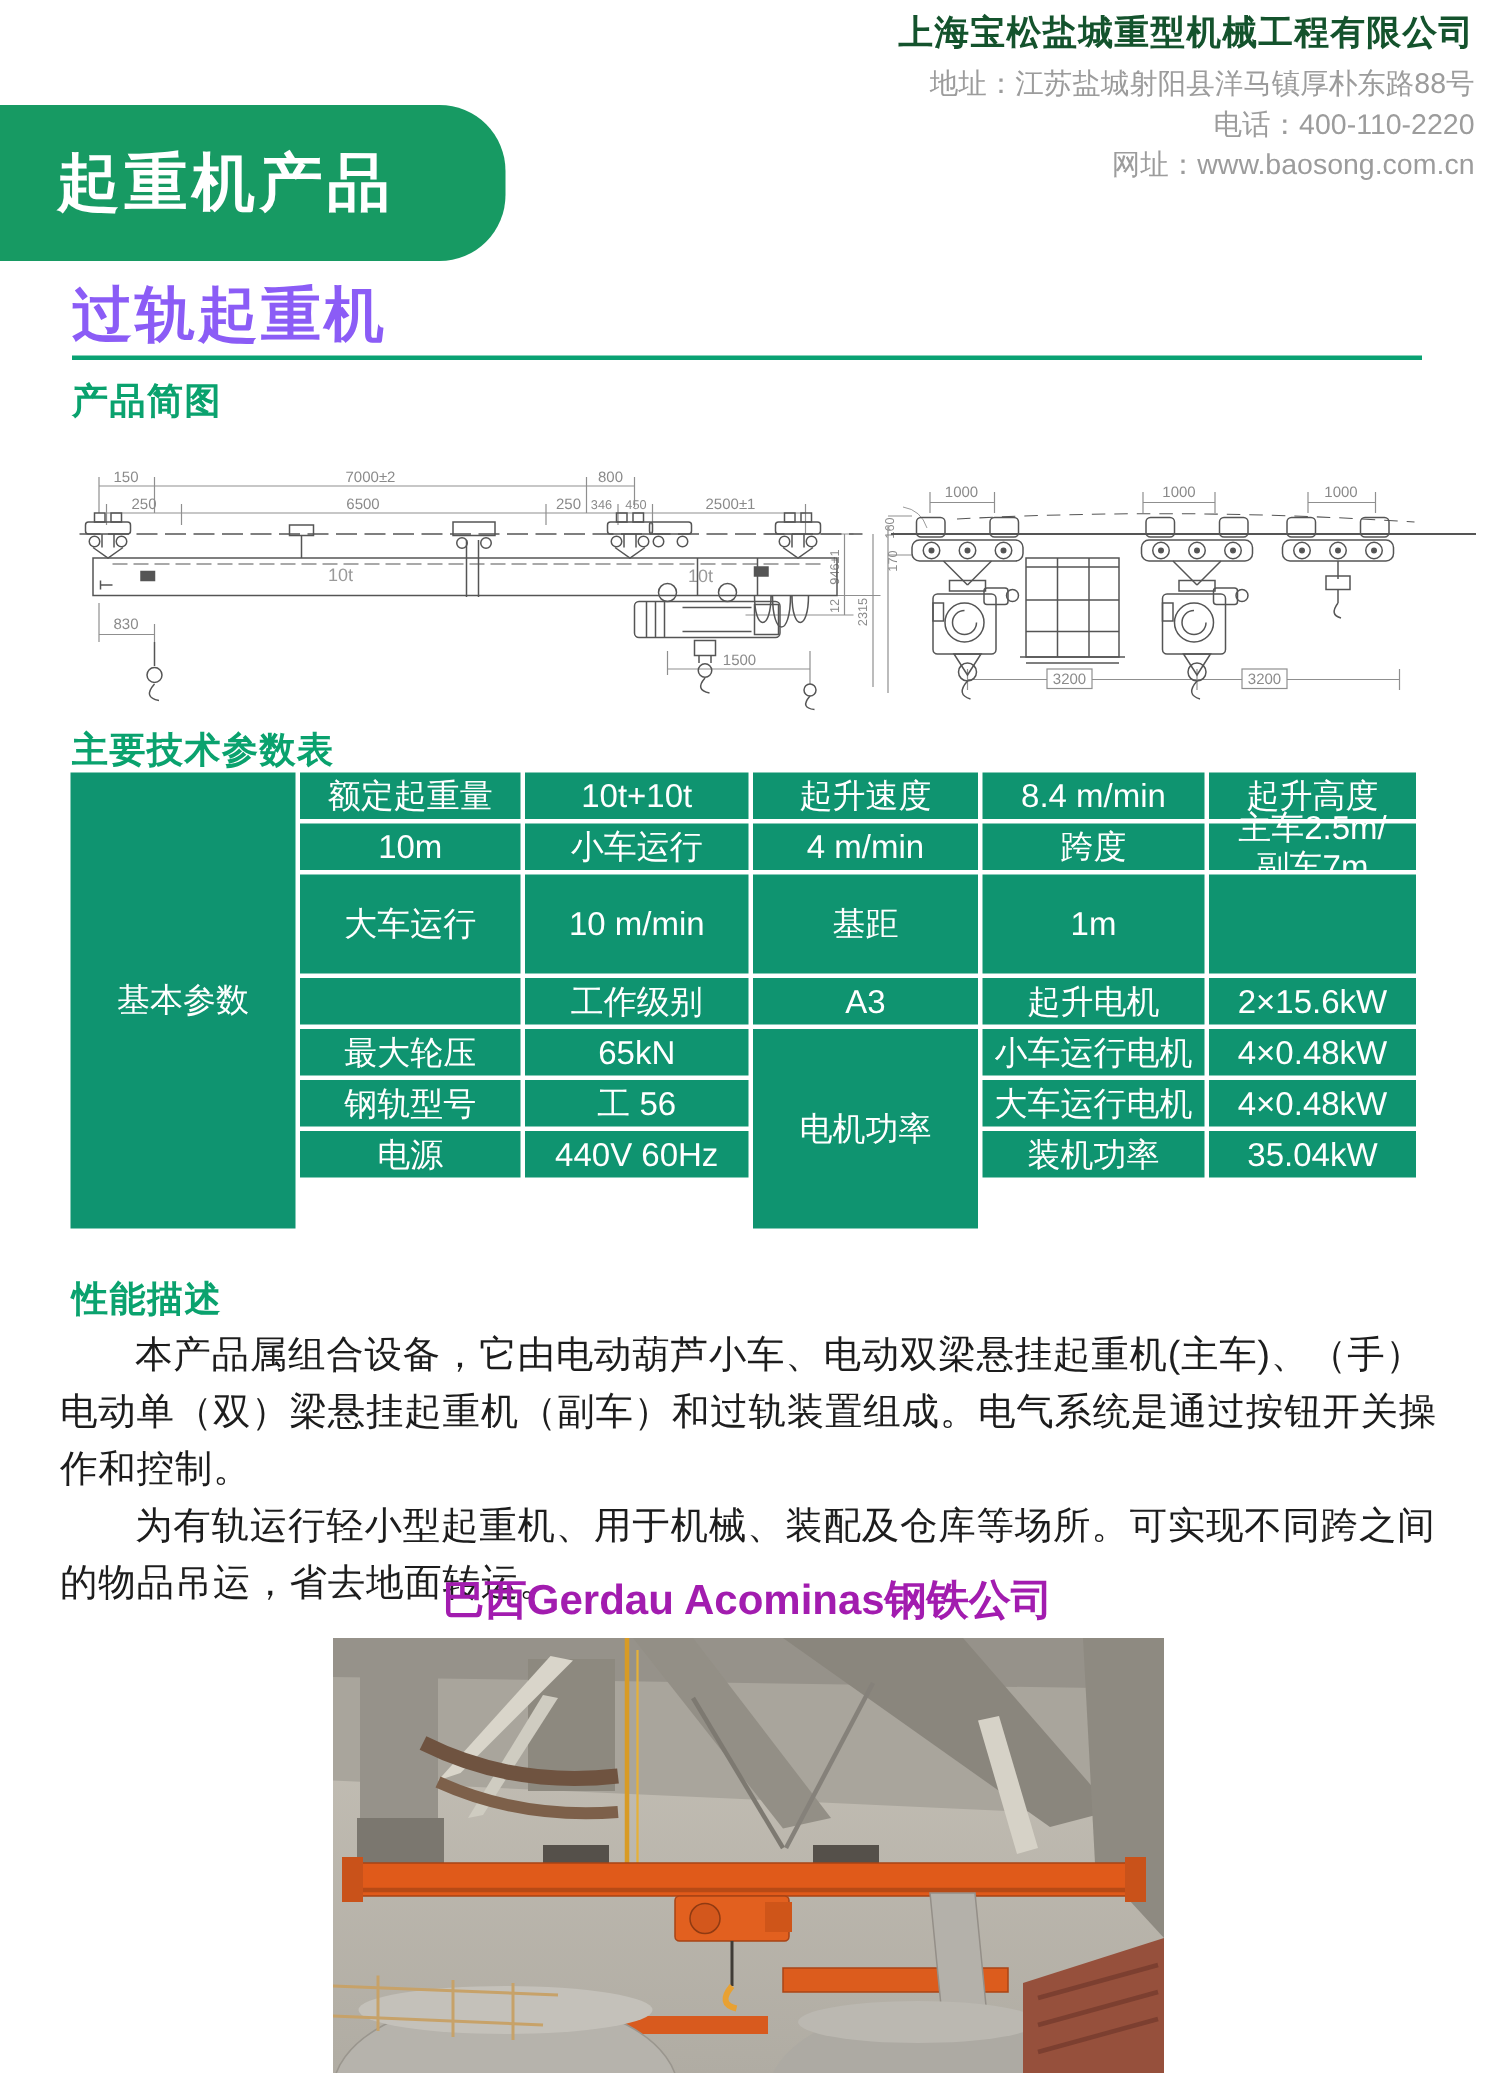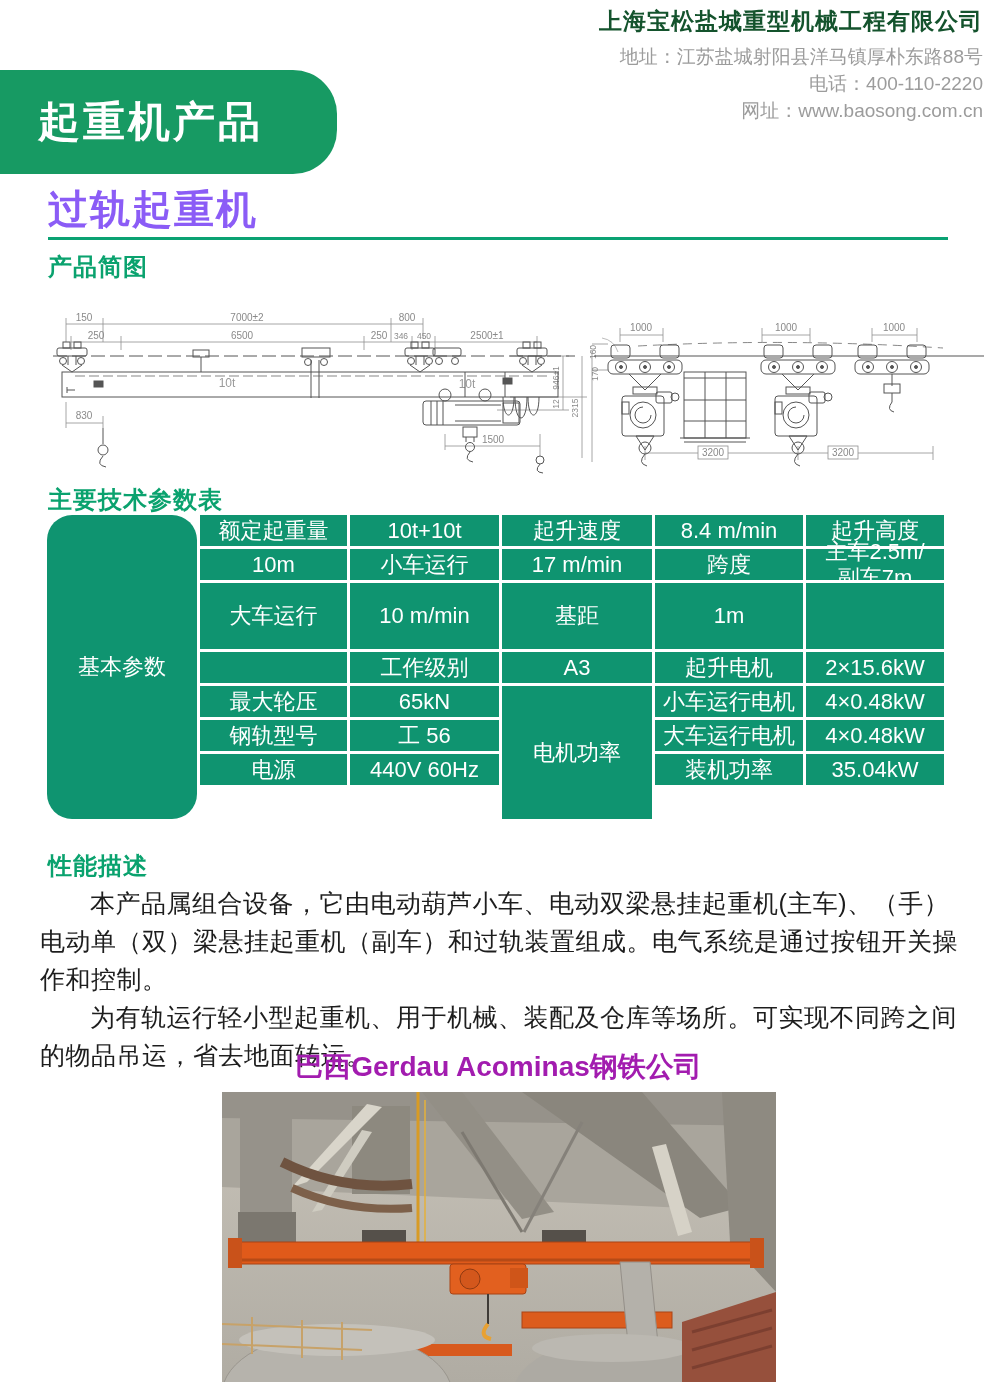--- a/index.html
+++ b/index.html
@@ -18,21 +18,21 @@
   .sec{position:absolute;left:48px;font-size:24px;font-weight:bold;color:#0aa26e;letter-spacing:1px;}
   
   .draw{position:absolute;}
   .draw text{font-family:"Liberation Sans","DejaVu Sans",sans-serif;}
   
   .param-table{position:absolute;left:47px;top:515px;display:grid;
     grid-template-columns:150px 147px 149px 150px 148px 138px;
     grid-template-rows:31px 31px 66px 31px 31px 31px 31px 31px;gap:3px;}
   .cell{background:#0f9470;color:#fff;display:flex;align-items:center;justify-content:center;
         font-size:22px;text-align:center;white-space:pre-line;line-height:1.15;}
-  .gBasic{grid-column:1;grid-row:1 / span 8;border-radius:25px;}
+  .gBasic{grid-column:1;grid-row:1 / span 8;}
   .gSpeed{grid-column:4;grid-row:1 / span 4;}
   .gPower{grid-column:4;grid-row:5 / span 4;}
   
   .desc{position:absolute;left:40px;top:884px;width:918px;color:#1d1d1d;}
   .desc p{margin:0;font-size:25px;line-height:38px;text-indent:2em;letter-spacing:0.5px;}
   .caption{position:absolute;left:0;top:1048px;width:100%;text-align:center;
            font-size:28px;font-weight:bold;color:#a21caf;}
   .photo{position:absolute;left:222px;top:1092px;width:554px;height:290px;}
 </style>
 </head>
@@ -259,21 +259,21 @@
     <div class="cell gPower">电机功率</div>
 
     <div class="cell">额定起重量</div>
     <div class="cell">10t+10t</div>
     <div class="cell">起升速度</div>
     <div class="cell">8.4 m/min</div>
 
     <div class="cell">起升高度</div>
     <div class="cell">10m</div>
     <div class="cell">小车运行</div>
-    <div class="cell">17 m/min</div>
+    <div class="cell">4 m/min</div>
 
     <div class="cell">跨度</div>
     <div class="cell">主车2.5m/
 副车7m</div>
     <div class="cell">大车运行</div>
     <div class="cell">10 m/min</div>
 
     <div class="cell">基距</div>
     <div class="cell">1m</div>
     <div class="cell"></div>

